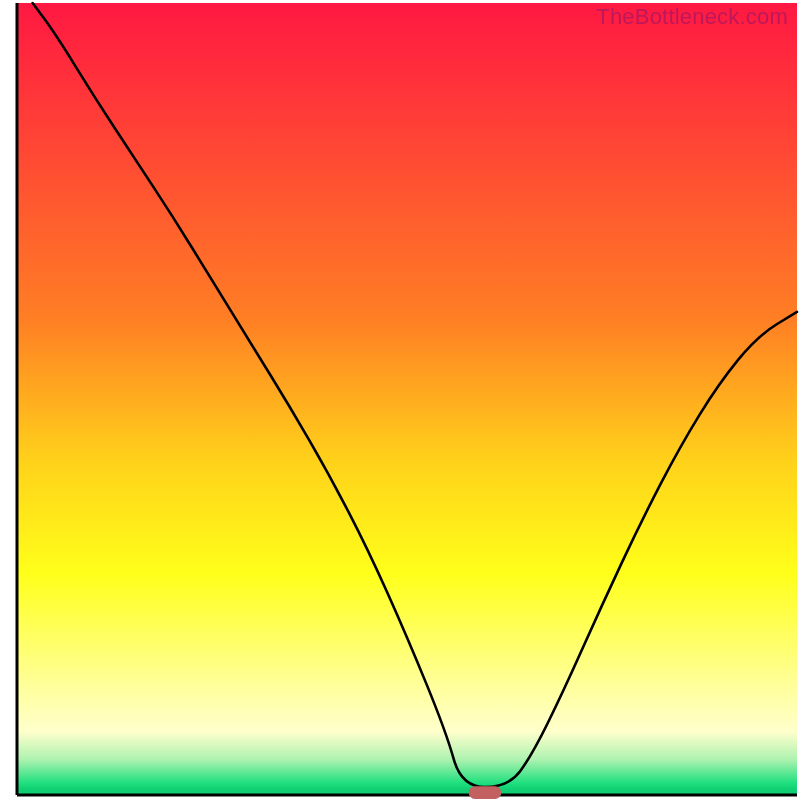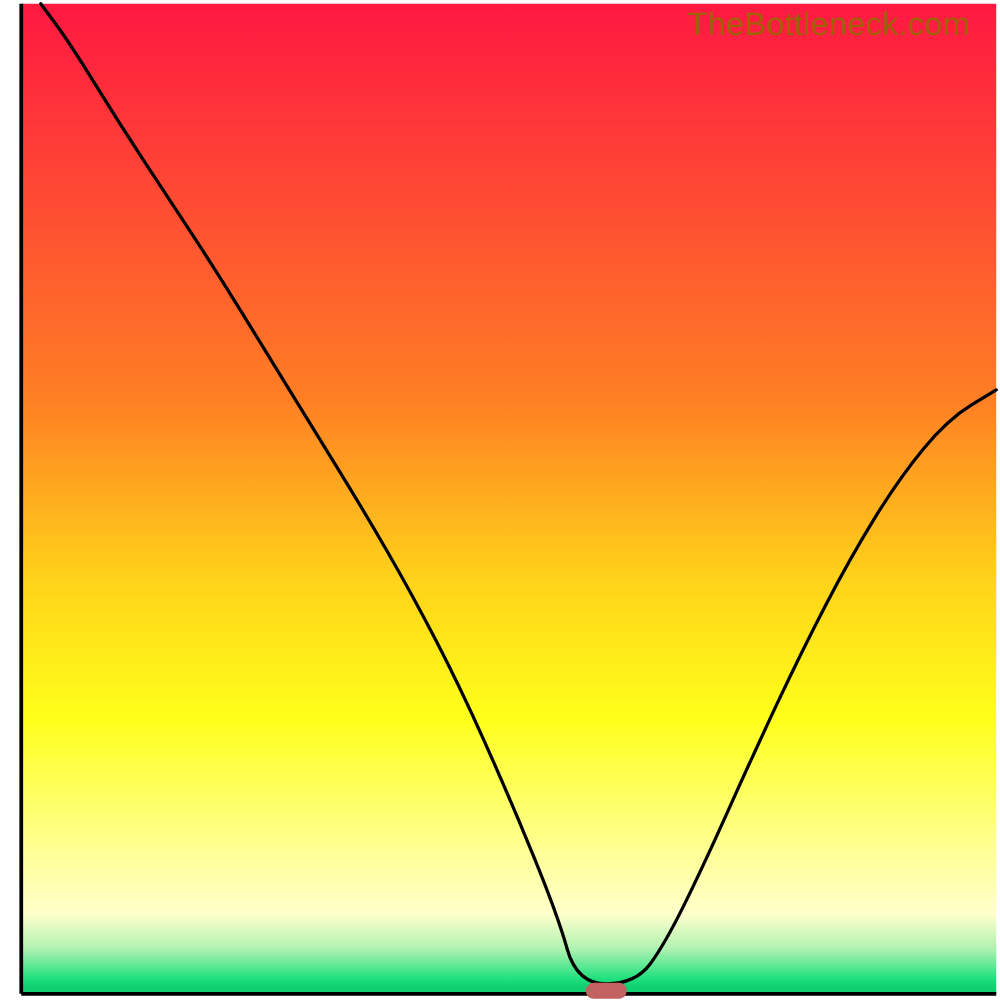--- a/index.html
+++ b/index.html
@@ -17,24 +17,24 @@
     height: 800px;
   }
   .chart-axes {
     position: absolute;
     left: 0;
     top: 0;
   }
   .watermark {
     position: absolute;
     top: 4px;
-    right: 24px;
-    font-size: 26px;
+    right: 12px;
+    font-size: 22px;
     font-weight: 400;
-    color: #a16207;
+    color: #be185d;
     letter-spacing: 0.2px;
     user-select: none;
   }
 </style>
 </head>
 <body>
 
 <div class="chart-container">
   <svg class="chart-axes" width="800" height="800" viewBox="0 0 800 800">
     <defs>

